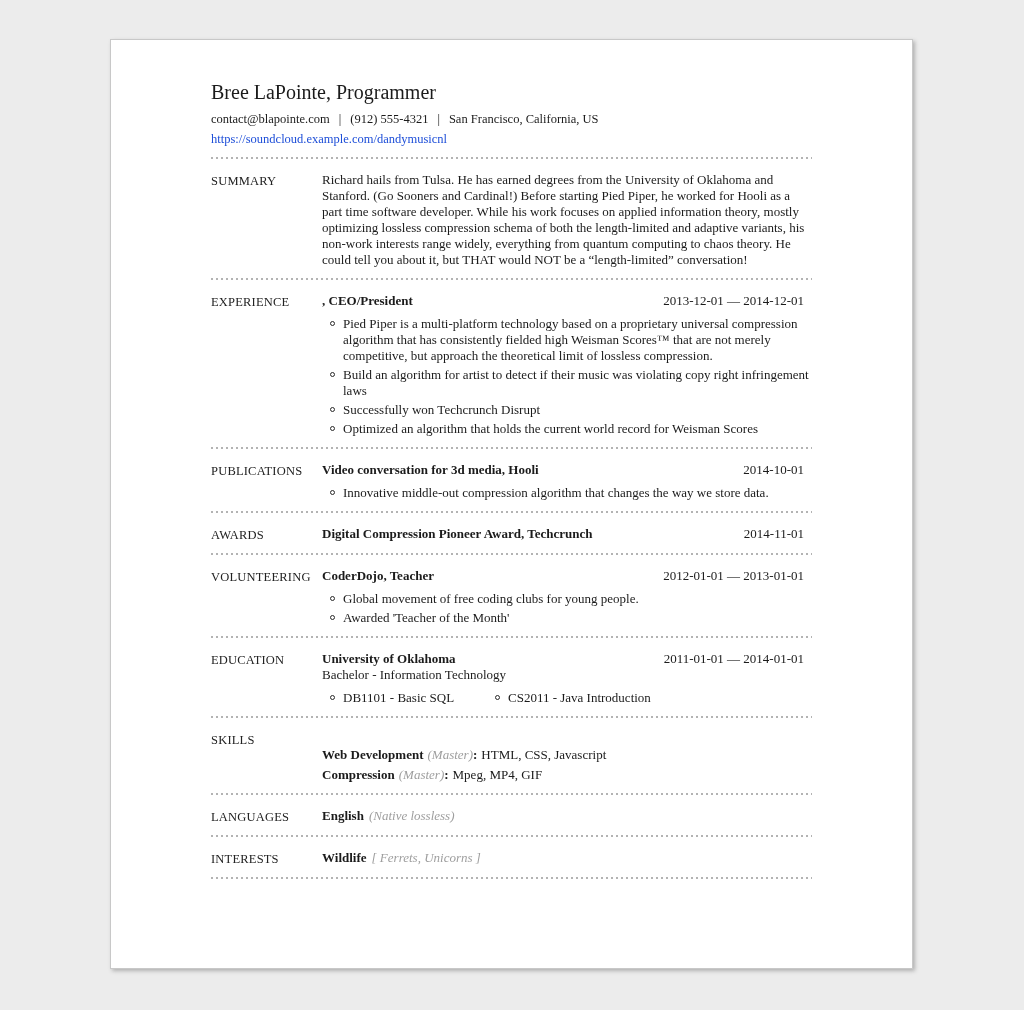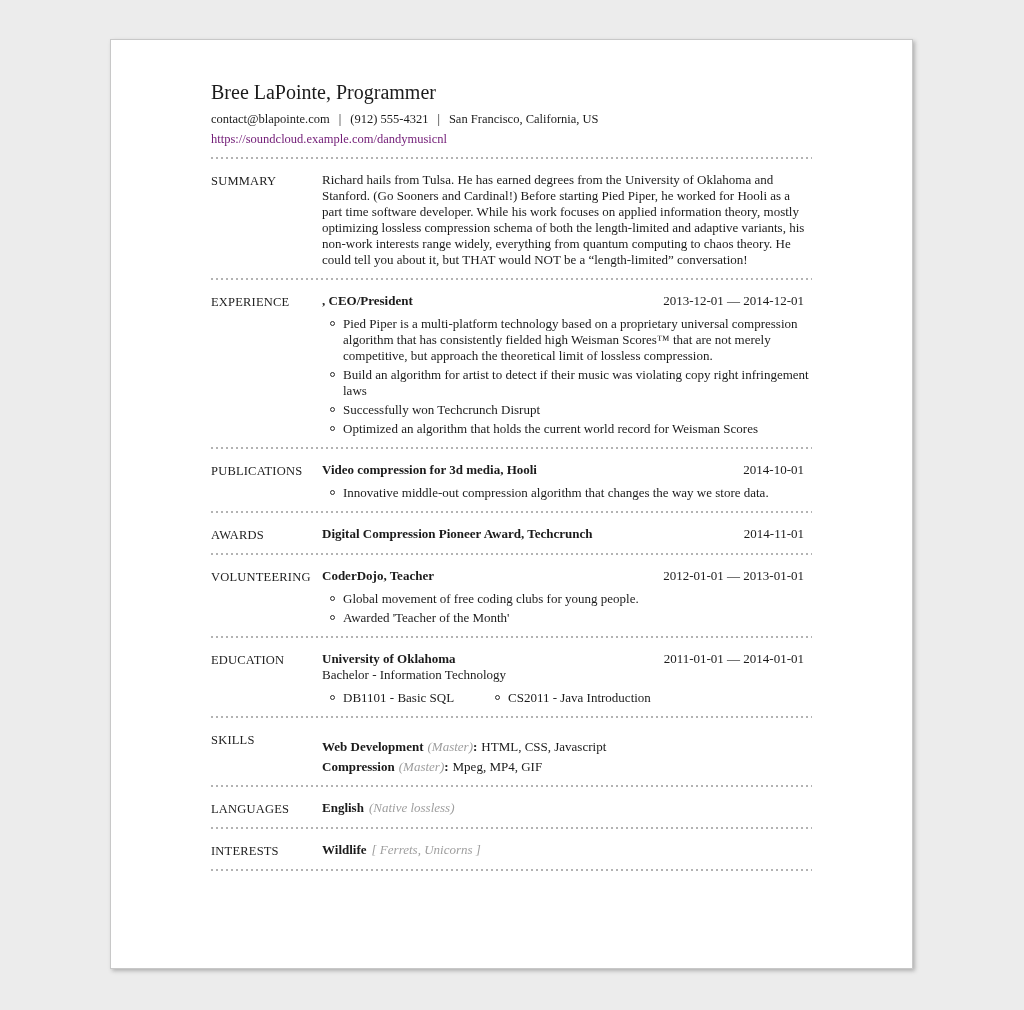--- a/index.html
+++ b/index.html
@@ -23,21 +23,21 @@
   }
   
   .header { padding-top: 40px; }
   .name {
     font-size: 20px; font-weight: 400;
     line-height: 24px; margin: 0 0 7px 0;
   }
   .contact-line { font-size: 12.5px; line-height: 16px; margin: 0 0 4px 0; }
   .pipe { margin: 0 9px; color: #1b1b1b; }
   .link-line { font-size: 12.5px; line-height: 16px; }
-  .link-line a { color: #701a75; text-decoration: none; cursor: pointer; }
+  .link-line a { color: #1d4ed8; text-decoration: none; cursor: pointer; }
   
   .rule {
     height: 2px;
     background: repeating-linear-gradient(to right, #b3b3b3 0 2px, transparent 2px 5px);
   }
   .rule-first { margin-top: 10px; }
   
   .section { display: flex; padding: 13px 0 10px 0; }
   .sec-label {
     flex: 0 0 111px; width: 111px;
@@ -61,21 +61,21 @@
     left: 8px; top: 5px;
     width: 3px; height: 3px;
     border: 1px solid #2a2a2a;
     border-radius: 50%;
   }
   .courses { display: flex; margin-top: 7px; }
   .course { position: relative; padding-left: 21px; }
   .course:first-child { flex: 0 0 165px; width: 165px; }
   
   .skill-line { margin-top: 4px; }
-  .skill-line:first-child { margin-top: 8px; }
+  .skill-line:first-child { margin-top: 16px; }
   .skill-name, .inline-name { font-weight: bold; }
   .muted { font-style: italic; color: #9e9e9e; }
   .skill-level { margin-left: 4px; }
   .skill-colon { font-weight: bold; }
   .skill-values { margin-left: 4px; }
   .inline-note { margin-left: 5px; }
 </style>
 </head>
 <body>
 
@@ -115,21 +115,21 @@
         <li>Optimized an algorithm that holds the current world record for Weisman Scores</li>
       </ul>
     </div>
   </div>
   <div class="rule"></div>
 
   <div class="section">
     <div class="sec-label">PUBLICATIONS</div>
     <div class="sec-body">
       <div class="entry-head">
-        <span class="entry-title">Video compression for 3d media, Hooli</span>
+        <span class="entry-title">Video conversation for 3d media, Hooli</span>
         <span class="entry-date">2014-10-01</span>
       </div>
       <ul class="bullets">
         <li>Innovative middle-out compression algorithm that changes the way we store data.</li>
       </ul>
     </div>
   </div>
   <div class="rule"></div>
 
   <div class="section">

